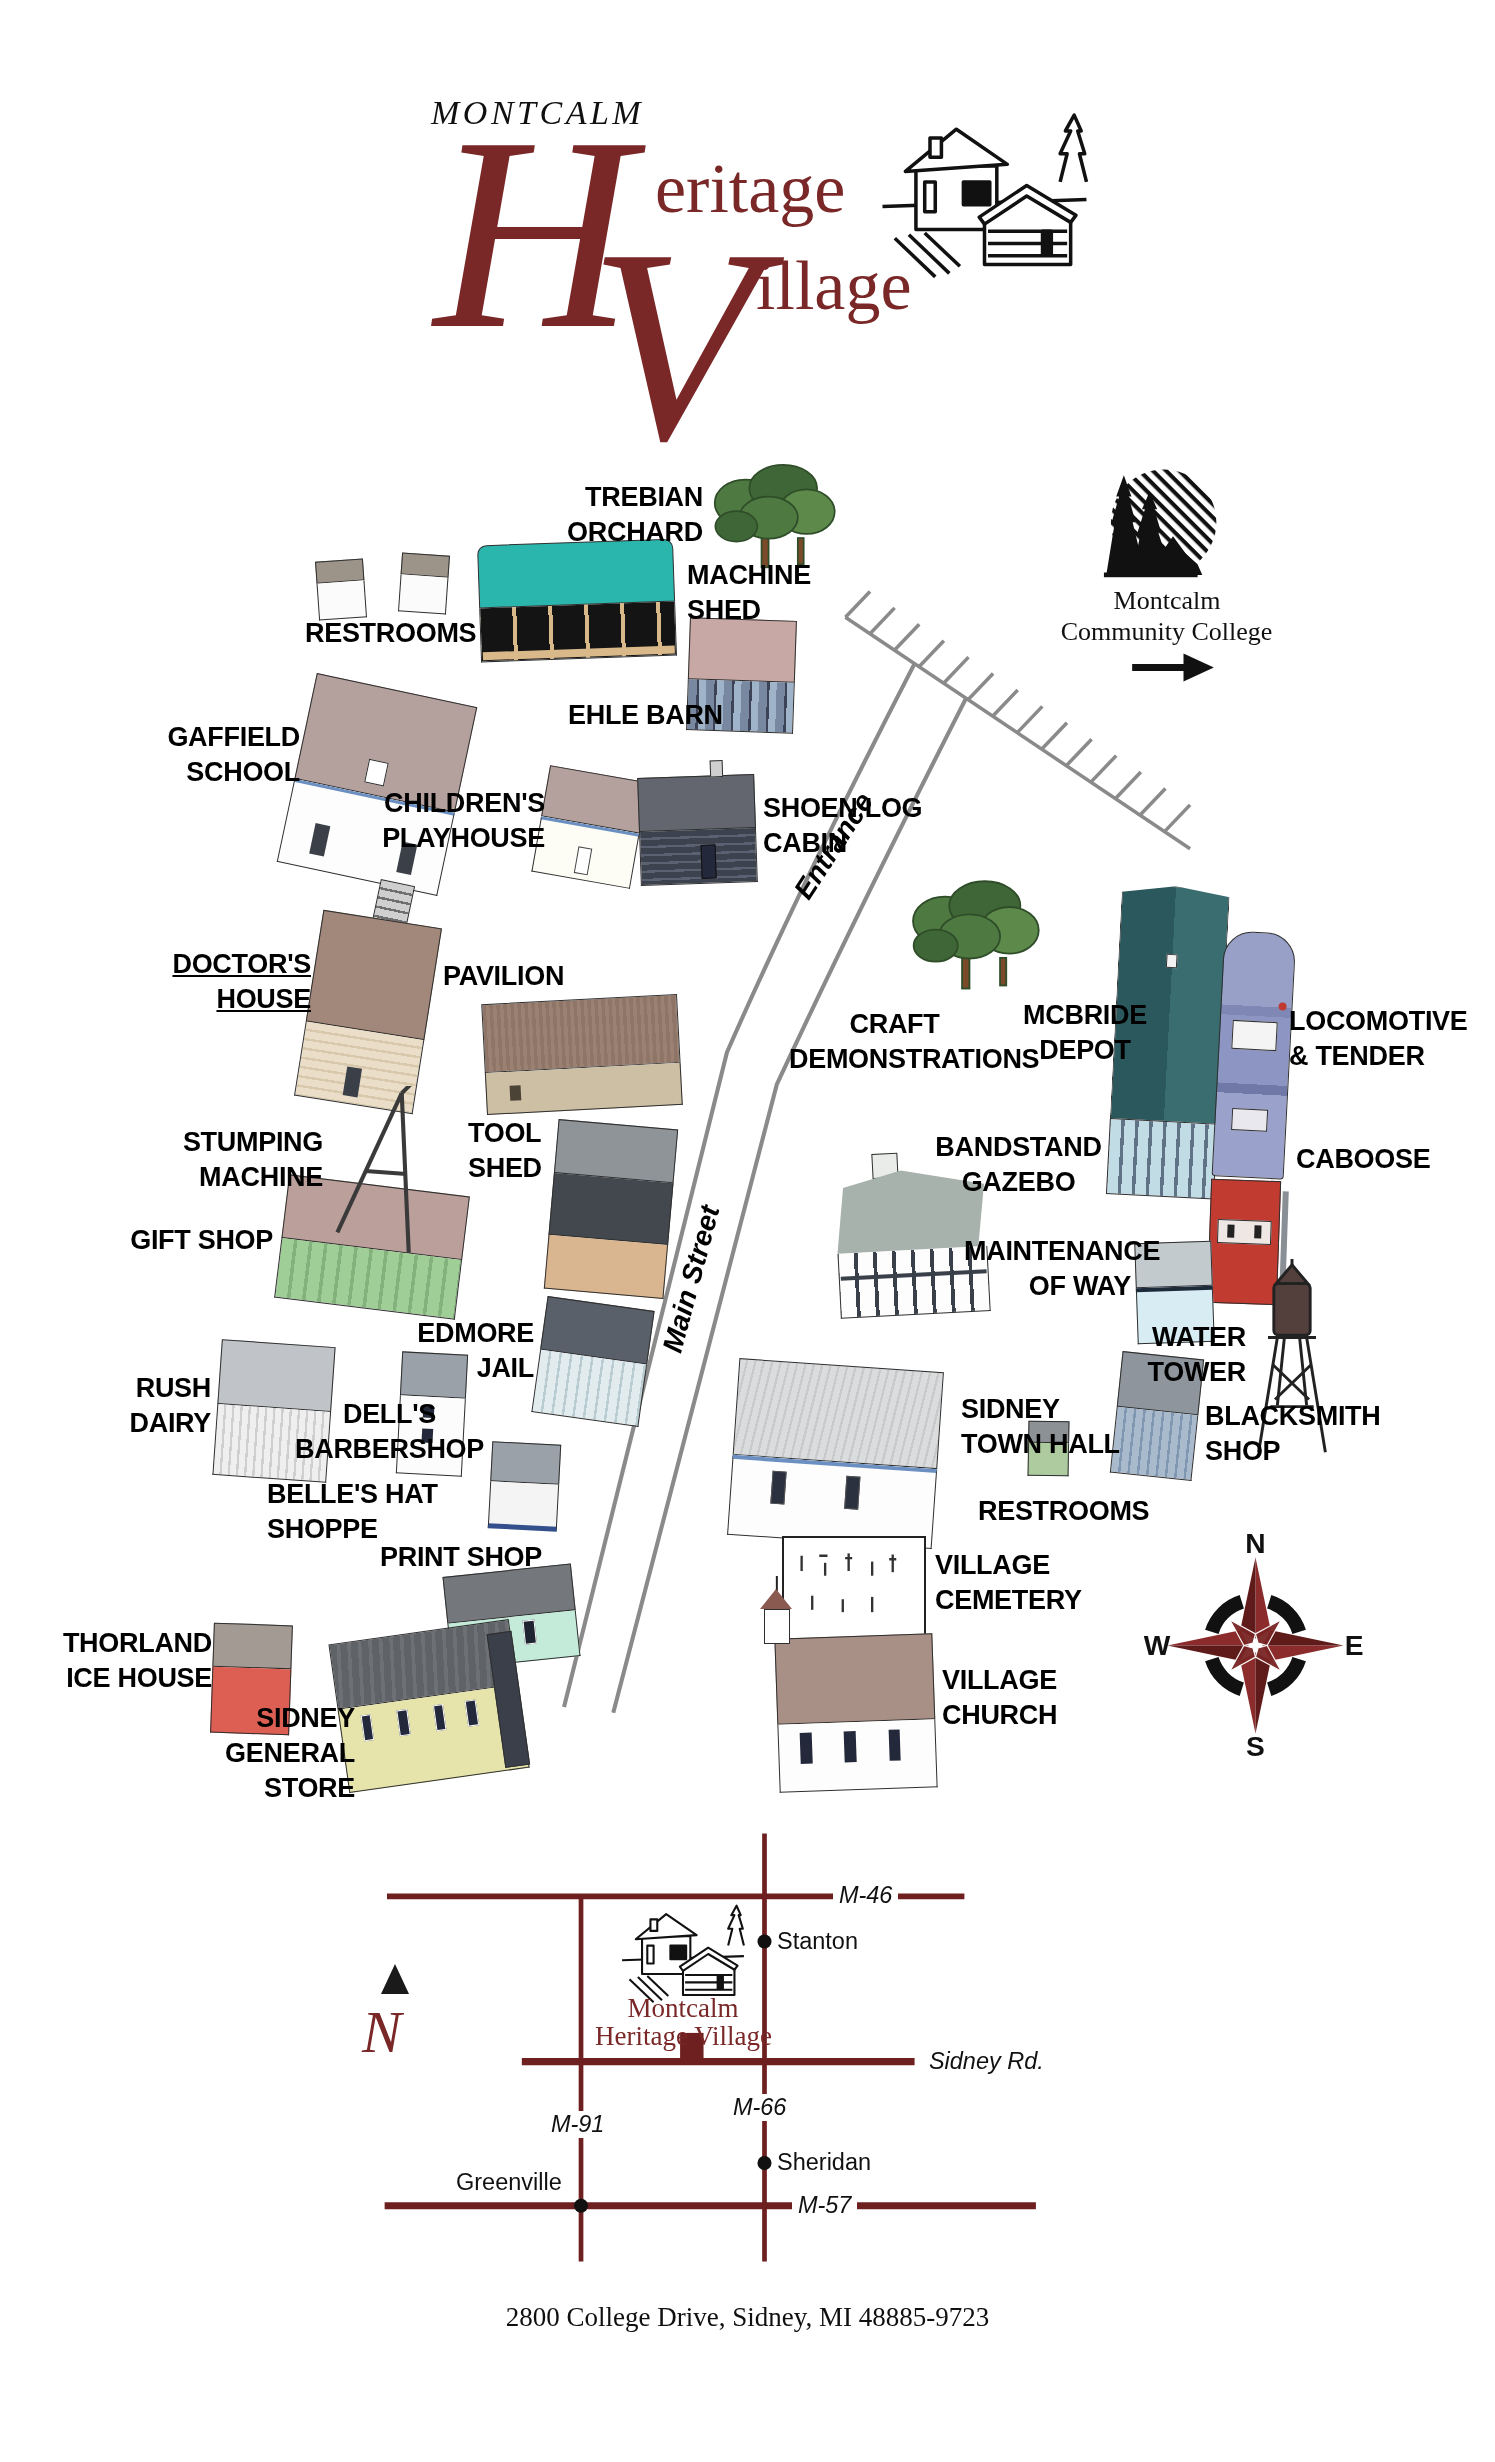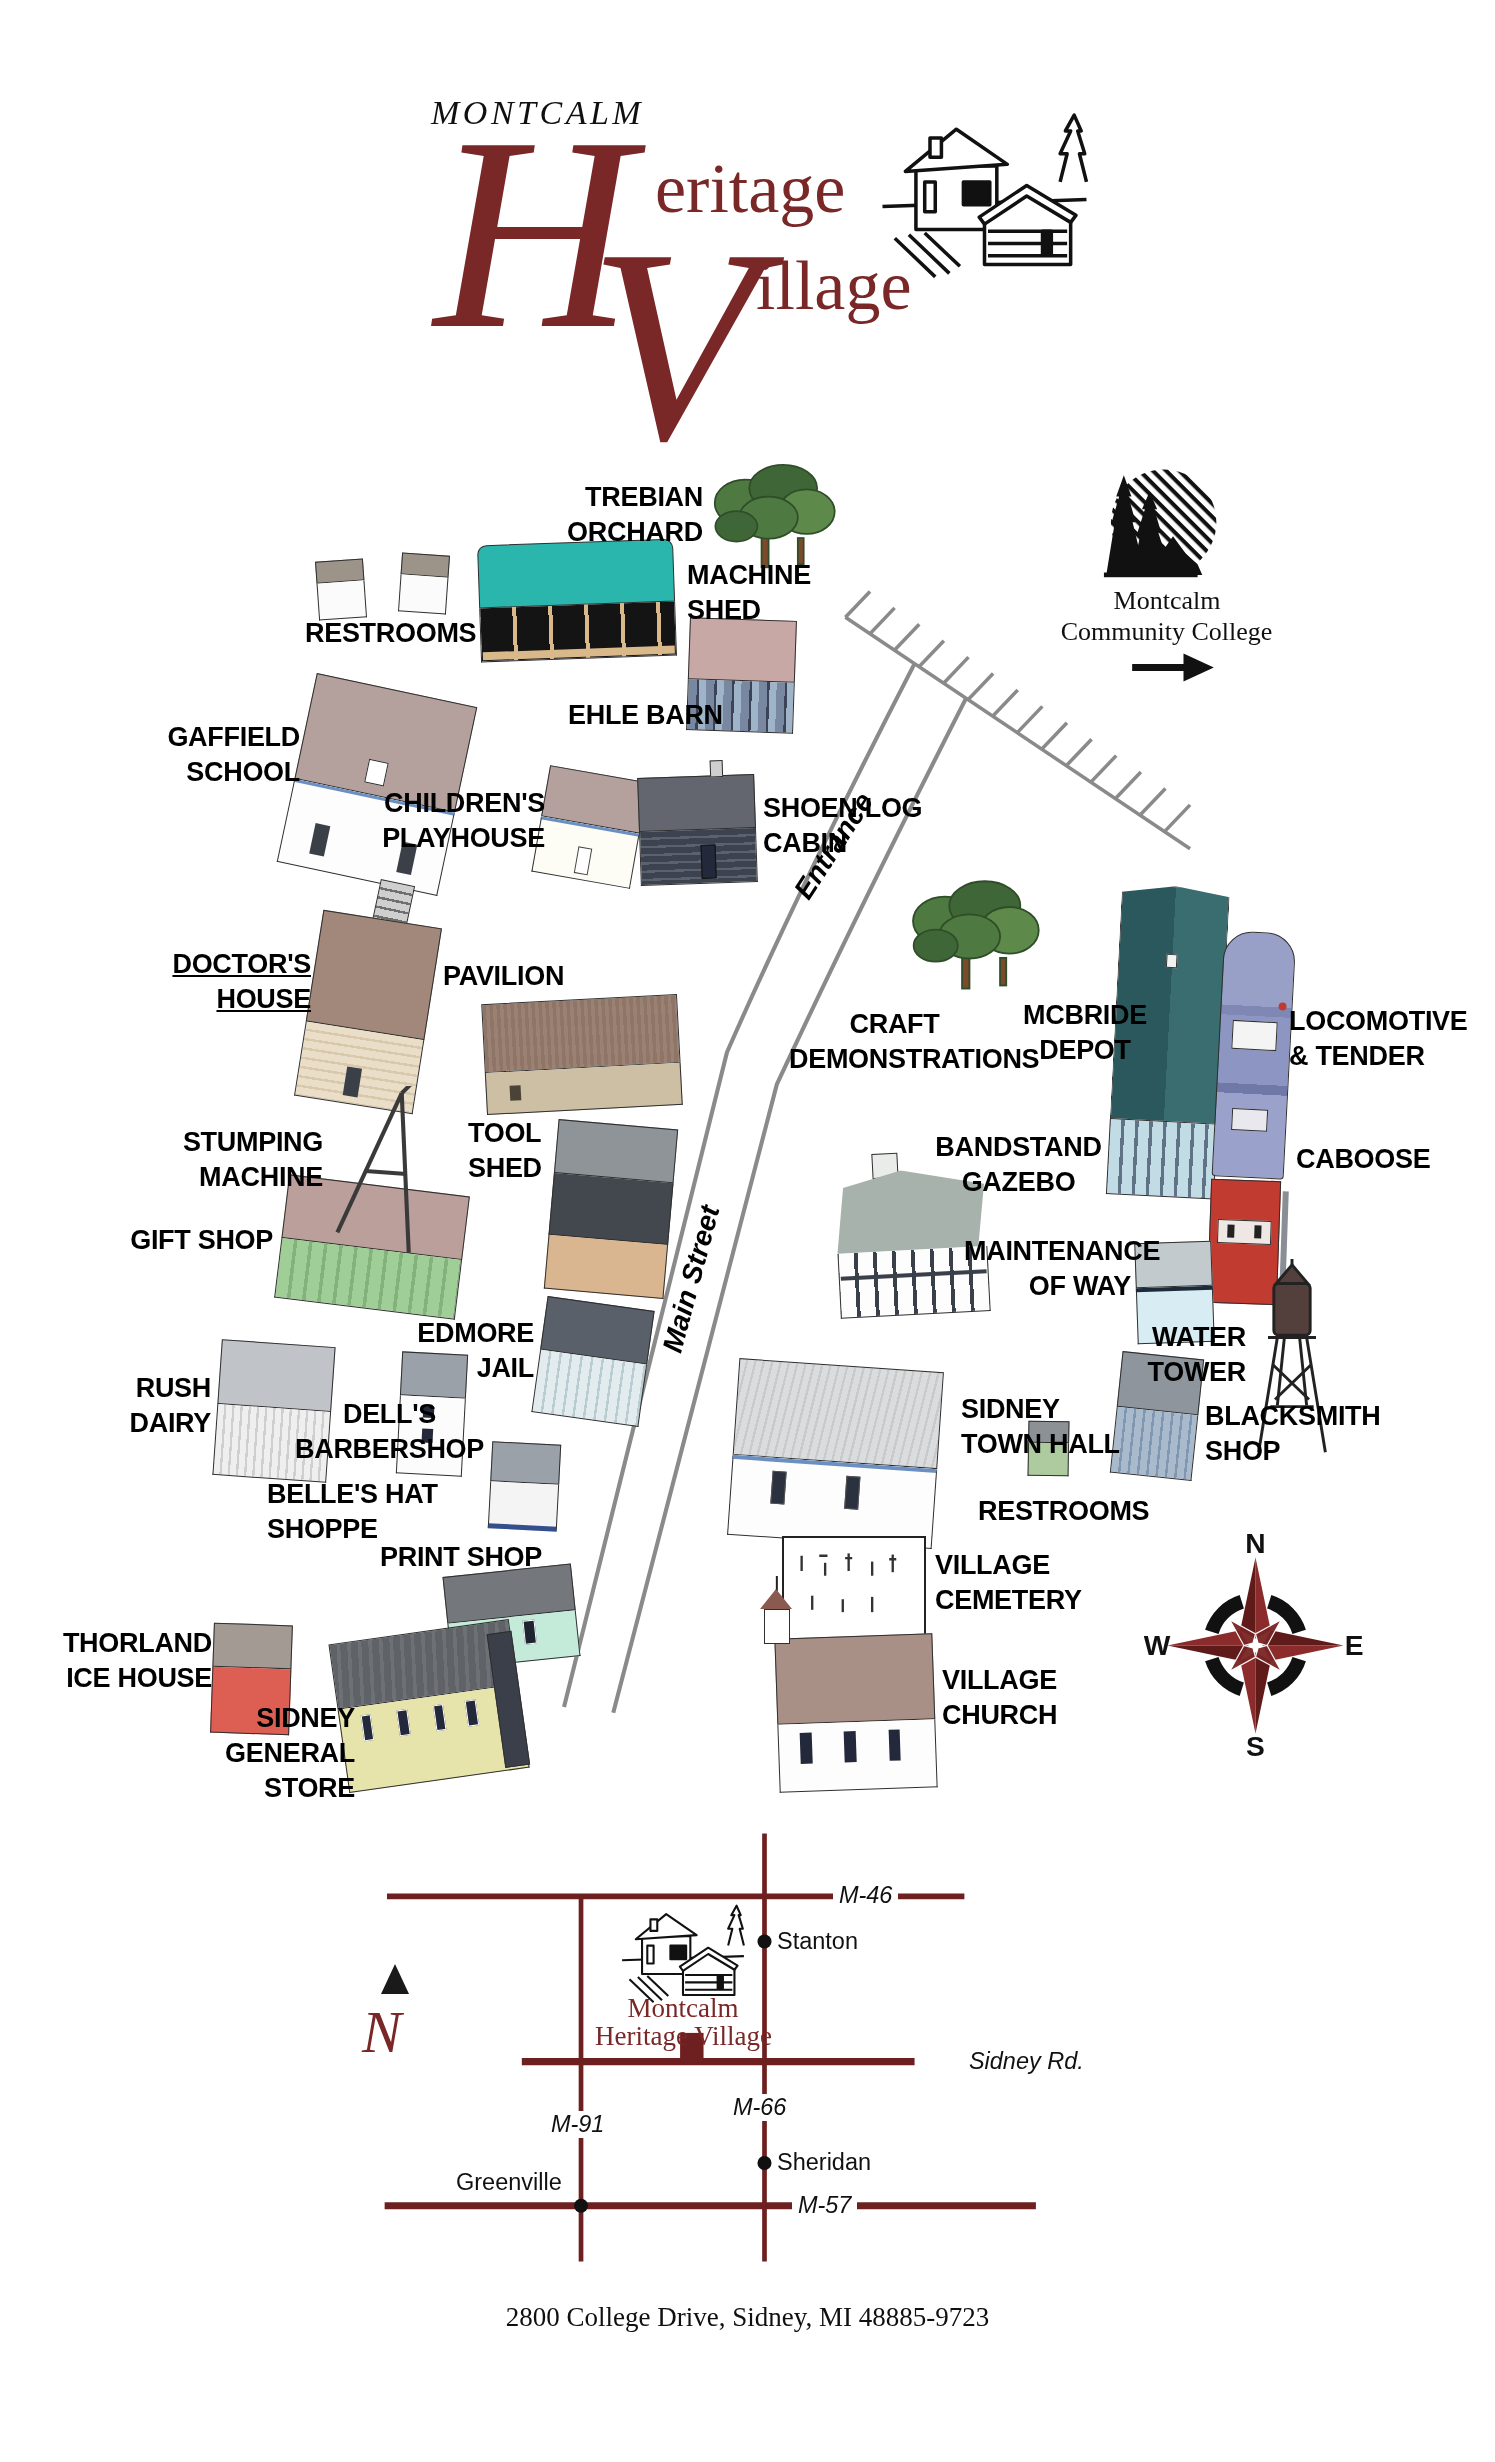--- a/index.html
+++ b/index.html
@@ -516,21 +516,21 @@
 <div class="ntri" style="left:381px;top:1964px;"></div>
 <div class="bigN" style="left:362px;top:1998px;">N</div>
 
 <svg class="abs" style="left:620px;top:1901px" width="126" height="106" viewBox="0 0 240 200">
   <use href="#house-art"></use>
 </svg>
 <div class="mhvred" style="left:595px;top:1992px;width:176px;">Montcalm</div>
 <div class="mhvred" style="left:566px;top:2020px;width:235px;">Heritage Village</div>
 
 <div class="insetlbl" style="left:833px;top:1882px;">M-46</div>
-<div class="insetlbl" style="left:923px;top:2048px;margin-left:40px;">Sidney Rd.</div>
+<div class="insetlbl" style="left:923px;top:2048px;">Sidney Rd.</div>
 <div class="insetlbl" style="left:545px;top:2111px;">M-91</div>
 <div class="insetlbl" style="left:727px;top:2094px;">M-66</div>
 <div class="insetlbl" style="left:792px;top:2192px;">M-57</div>
 <div class="townlbl" style="left:777px;top:1928px;">Stanton</div>
 <div class="townlbl" style="left:777px;top:2149px;">Sheridan</div>
 <div class="townlbl" style="left:456px;top:2169px;">Greenville</div>
 
 <div class="abs" style="left:0;top:2299px;width:1495px;">
   <div class="footer-line">2800 College Drive, Sidney, MI 48885-9723</div>
 </div>

